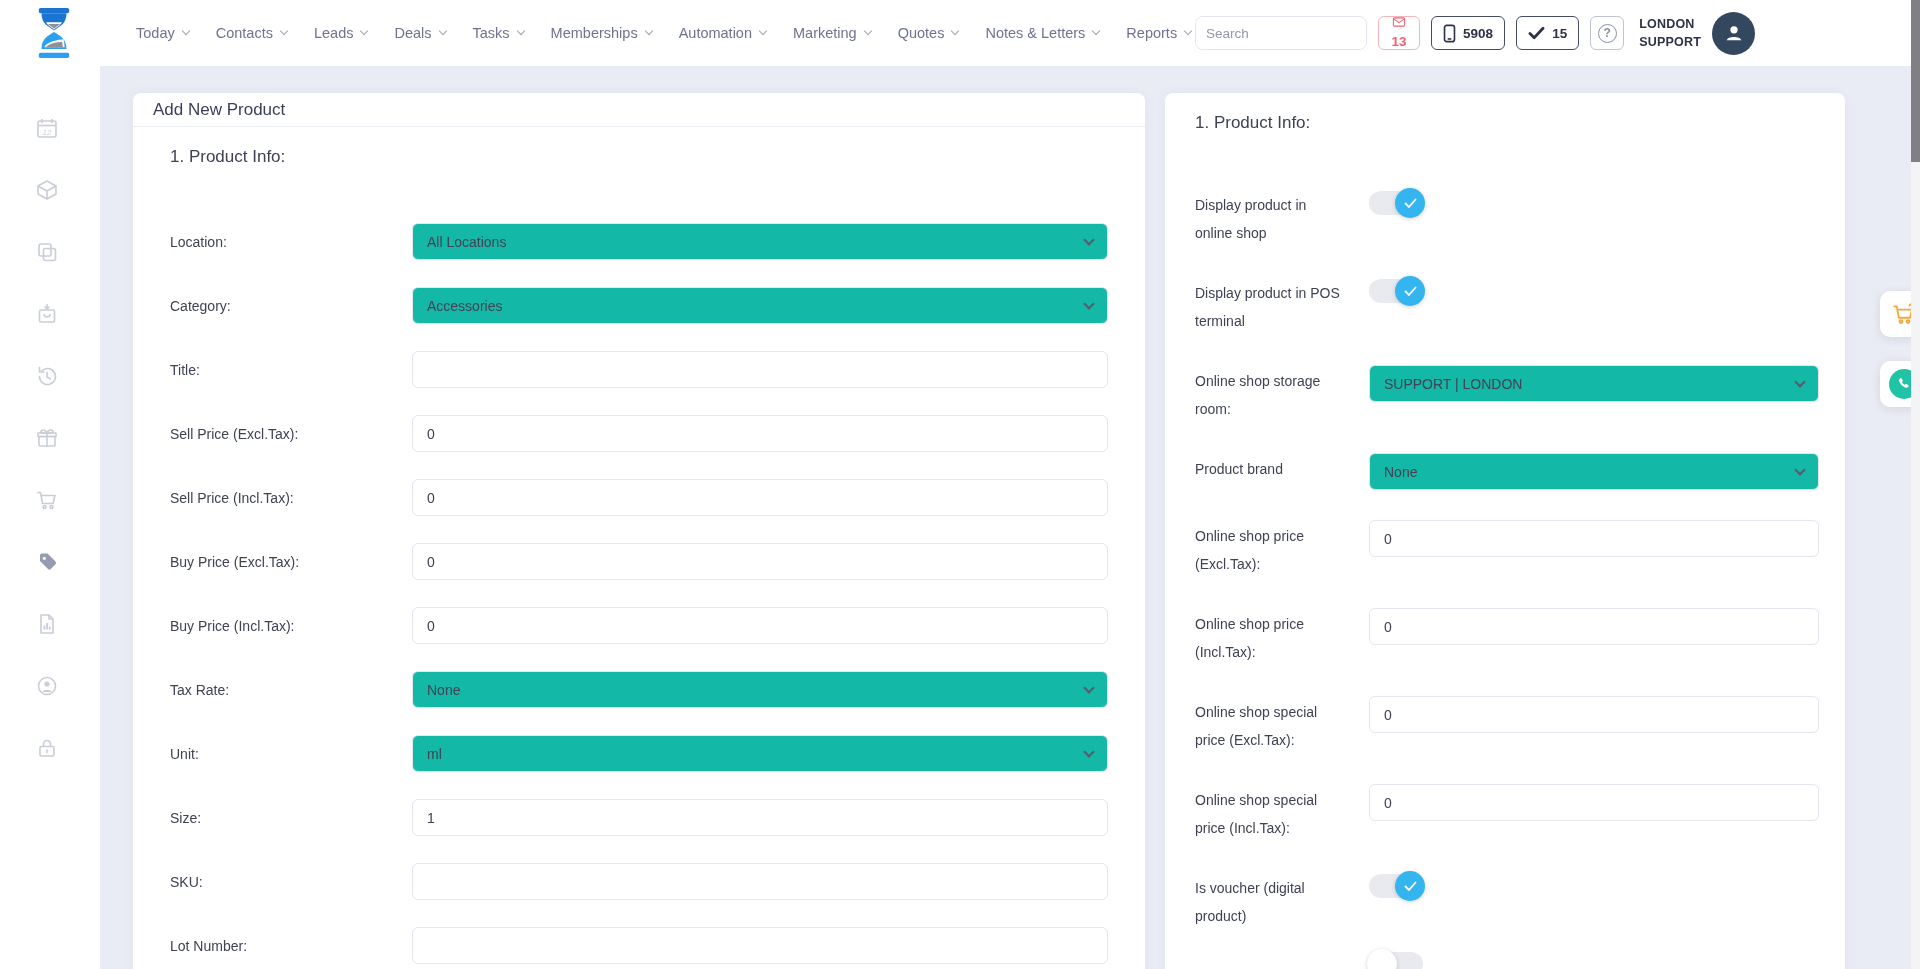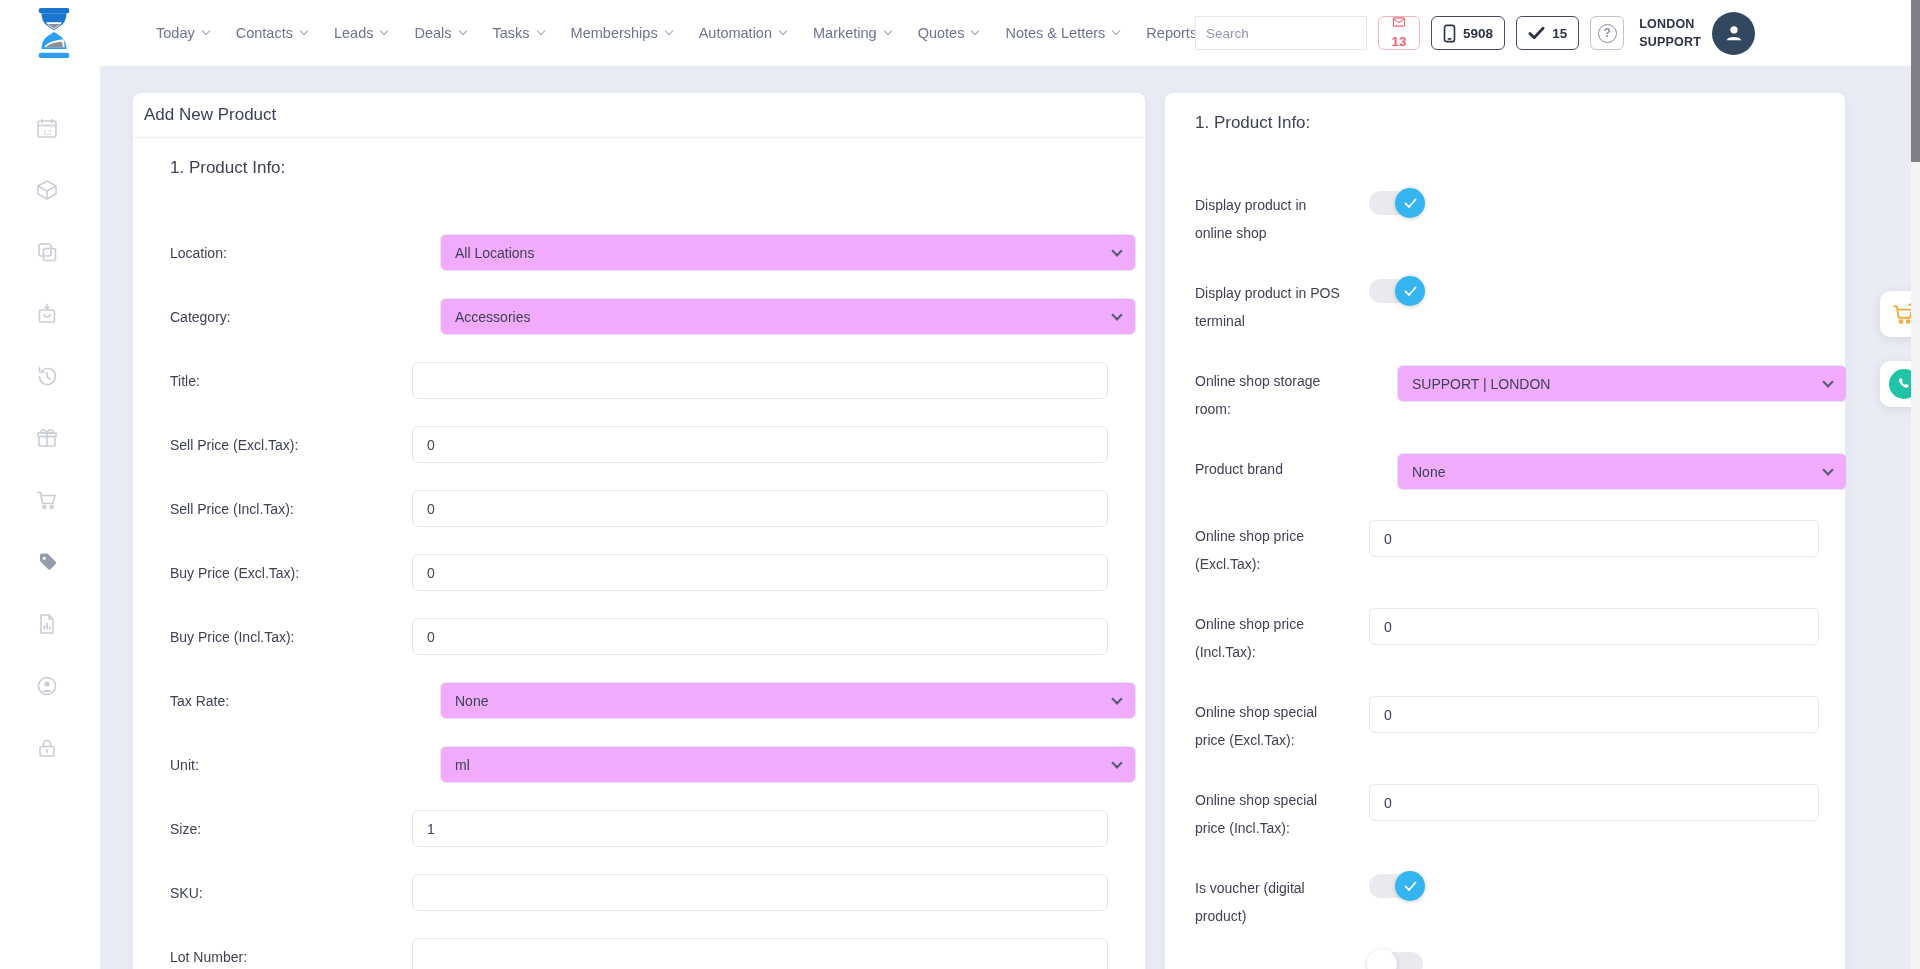--- a/index.html
+++ b/index.html
@@ -3,28 +3,28 @@
 <meta charset="utf-8">
 <style>
   * { margin:0; padding:0; box-sizing:border-box; }
   html,body { width:1920px; height:969px; overflow:hidden; background:#ffffff;
               font-family:"Liberation Sans", sans-serif; color:#3f4254; }
 
   
   .app-header { position:absolute; top:0; left:0; width:1920px; height:66px;
                 background:#ffffff; display:flex; align-items:center; z-index:20; }
   .logo { margin-left:30px; width:48px; height:50px; flex:0 0 auto; }
-  .main-nav { display:flex; align-items:center; margin-left:78px; gap:27px; }
+  .main-nav { display:flex; align-items:center; margin-left:58px; gap:27px; }
   .nav-item { font-size:14.5px; color:#6e7391; cursor:pointer; white-space:nowrap;
               display:inline-flex; align-items:center; }
   .chev { width:6px; height:6px; border-right:1.5px solid #9da2b8; border-bottom:1.5px solid #9da2b8;
           transform:rotate(45deg); display:inline-block; margin-left:8px; margin-top:-4px; }
   .header-right { position:absolute; right:165px; top:0; height:66px;
                   display:flex; align-items:center; gap:11px; }
-  .search-box { width:172px; height:34px; border:1px solid #e2e4ee; border-radius:2px;
+  .search-box { width:172px; height:34px; border:1px solid #e2e4ee; border-radius:8px;
                 display:flex; align-items:center; overflow:hidden; background:#fff; }
   .search-box input { border:none; outline:none; flex:1; height:100%; padding:0 10px;
                       font-size:13.5px; color:#3f4254; font-family:"Liberation Sans",sans-serif; }
   .search-box input::placeholder { color:#9297ab; }
   .hbadge { height:34px; border-radius:6px; display:flex; align-items:center; gap:7px;
             padding:0 11px; font-size:13.5px; font-weight:bold; cursor:pointer; background:#fff; }
   .hbadge.red { border:1px solid #f6b3ba; color:#f0616f;flex-direction:column; }
   .hbadge.dark { border:1px solid #454d63; color:#2c3347; }
   .hbadge.help { border:1px solid #bfc3d2; width:34px; justify-content:center; padding:0; }
   .help-circle { width:19px; height:19px; border:1.4px solid #8a8fa3; border-radius:50%;
@@ -39,21 +39,21 @@
   .sidebar { position:absolute; top:66px; left:0; width:93px; height:903px; background:#ffffff;
              display:flex; flex-direction:column; align-items:center; padding-top:50px; gap:38px; z-index:10;font-style:italic; }
   .side-icon { width:24px; height:24px; cursor:pointer; }
 
   
   .main { position:absolute; top:66px; left:100px; width:1812px; height:903px; background:#e9ecf4; }
   .card { position:absolute; background:#ffffff; border-radius:8px;
           box-shadow:0 0 14px rgba(56,60,90,0.04); }
   .card-left  { left:33px;  top:27px; width:1012px; height:1020px; }
   .card-right { left:1065px; top:27px; width:680px;  height:1020px; }
-  .card-header { height:45px; display:flex; align-items:center; padding:0 11px;
+  .card-header { height:34px; display:flex; align-items:center; padding:0 20px;
                  border-bottom:1px solid #ebedf3; font-size:17px; color:#3a3f5c; }
   .card-body { padding:12px 37px 0 37px; }
   .card-right .card-body { padding:12px 26px 0 30px; }
   .section-heading { font-size:17px; color:#3f4254; margin-bottom:56px; margin-top:8px; }
 
   
   .ap-row { display:flex; align-items:center; height:37px; margin-bottom:27px; }
   .ap-row .flabel { width:242px; flex:0 0 242px; font-size:14px; color:#3f4254; }
   
   .os-row { display:flex; align-items:flex-start; min-height:54px; margin-bottom:30px; }
@@ -61,21 +61,21 @@
   .os-row.row-cut { margin-top:-10px; }
   .os-row .flabel { width:146px; flex:0 0 146px; font-size:14px; color:#3f4254;
                     line-height:28px; padding-top:2px; margin-right:28px; }
 
   .ctrl { flex:1; }
   .field-input { width:100%; height:37px; border:1px solid #e4e6ef; border-radius:6px;
                  padding:0 14px; font-size:14px; color:#3f4254; outline:none; background:#fff;
                  font-family:"Liberation Sans",sans-serif; }
   .select { width:100%; height:37px; border:1px solid #e4e6ef; border-radius:6px;
             display:flex; align-items:center; padding:0 14px; font-size:14px; color:#3f4254;
-            background:#f0abfc; cursor:pointer;margin-left:28px; }
+            background:#14b8a6; cursor:pointer; }
   .select .sel-text { flex:1; }
   .sel-chev { width:8px; height:8px; border-right:2px solid #565b6e; border-bottom:2px solid #565b6e;
               transform:rotate(45deg); margin-top:-4px; flex:0 0 auto; }
 
   
   .toggle { position:relative; width:54px; height:24px; border-radius:12px; background:#e8eaf0;
             cursor:pointer; flex:0 0 auto; margin-top:2px; }
   .toggle .knob { position:absolute; top:-3px; left:-2px; width:30px; height:30px; border-radius:50%;
                   background:#ffffff; box-shadow:0 1px 4px rgba(0,0,0,.18);
                   display:flex; align-items:center; justify-content:center; }

